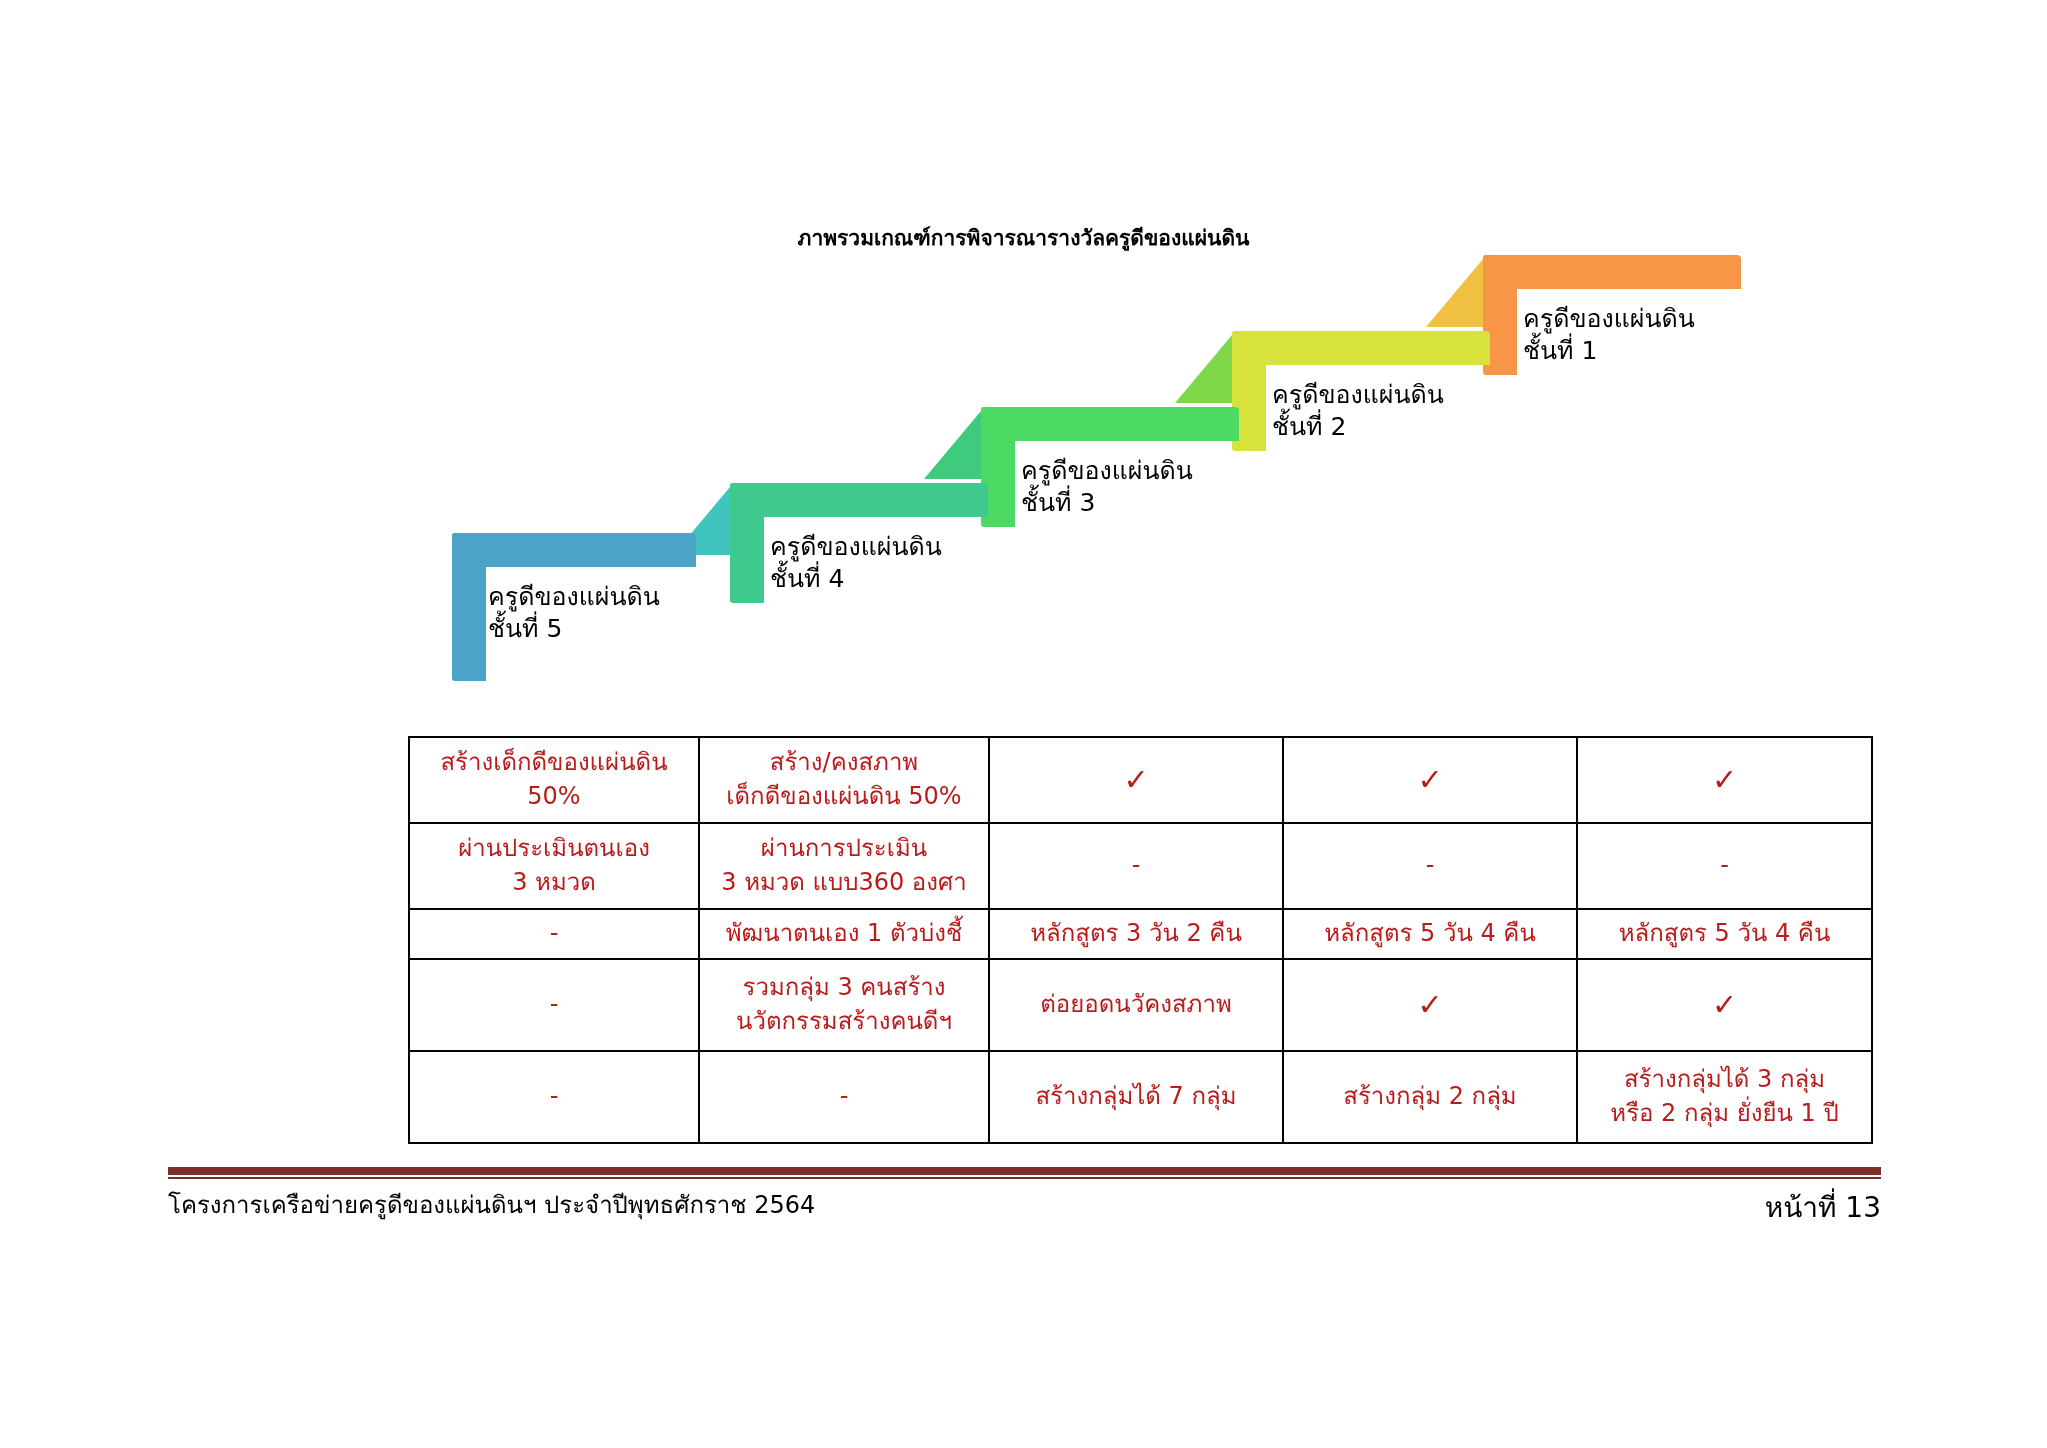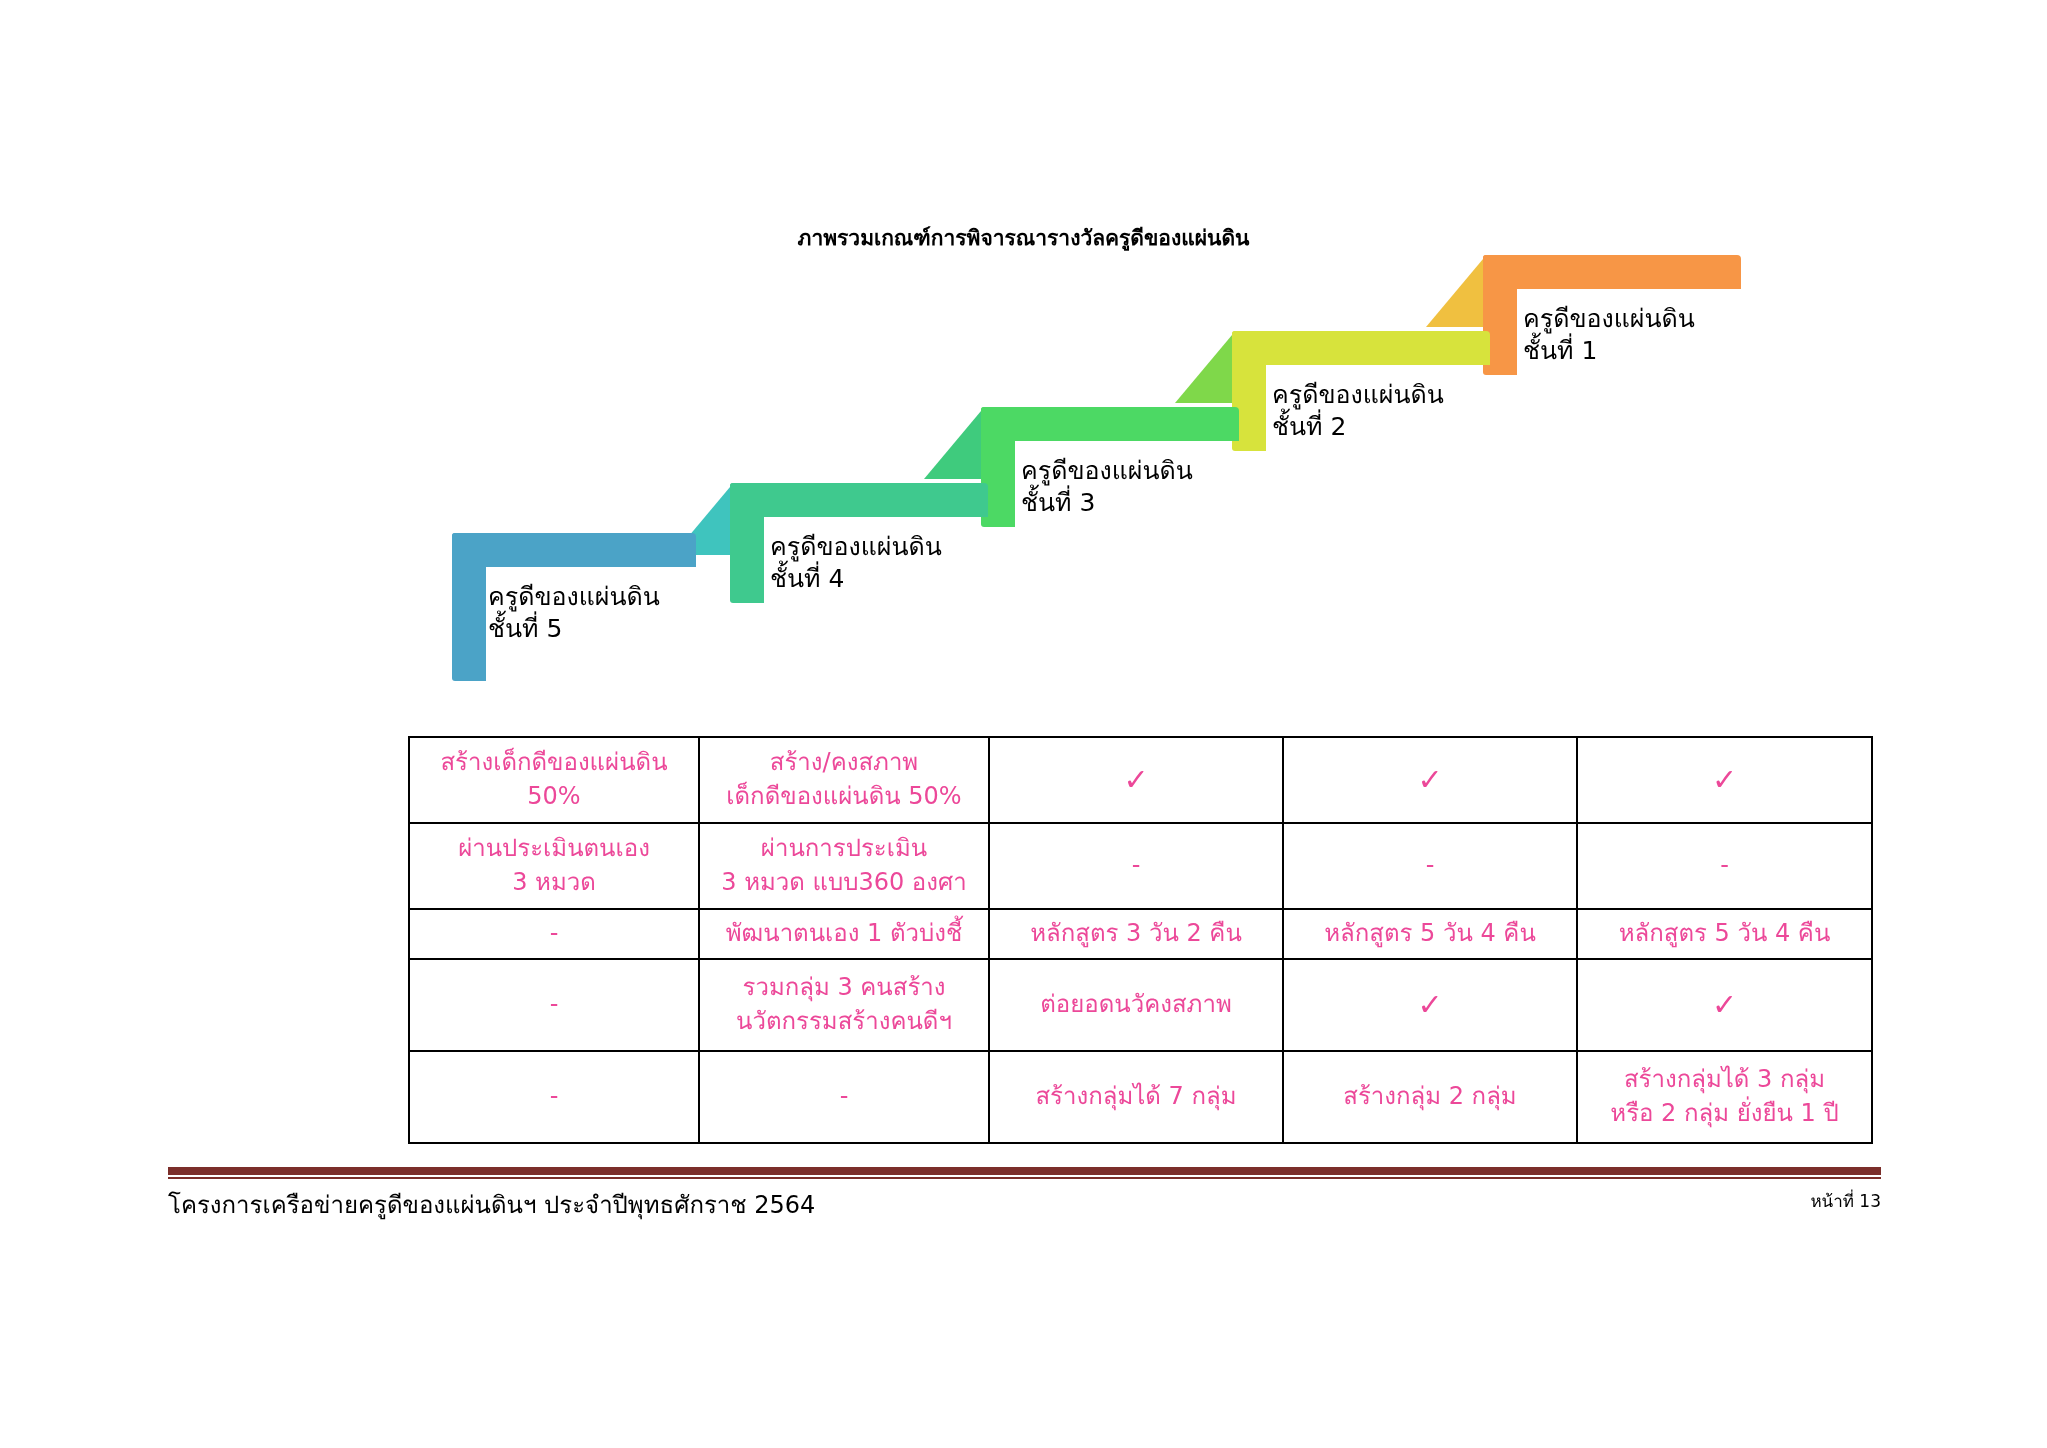--- a/index.html
+++ b/index.html
@@ -77,21 +77,21 @@
     border-collapse: collapse;
     table-layout: fixed;
   }
   #criteria-table td {
     border: 2px solid #000000;
     text-align: center;
     vertical-align: middle;
     font-size: 24px;
     line-height: 1.4;
     padding: 6px 4px;
-    color: #ec4899;
+    color: #b91c1c;
   }
   #criteria-table .cell-line { display: block; }
   #criteria-table .check {
     font-size: 30px;
     line-height: 1;
     font-weight: 600;
   }
   #criteria-table .dash { font-size: 24px; }
   .col1 { width: 280px; }
   .col2 { width: 280px; }
@@ -127,21 +127,21 @@
     left: 168px;
     top: 1190px;
     font-size: 24px;
     line-height: 1.3;
     white-space: nowrap;
   }
   #footer-right {
     position: absolute;
     right: 166px;
     top: 1190px;
-    font-size: 17px;
+    font-size: 28px;
     line-height: 1.3;
     white-space: nowrap;
   }
 </style>
 </head>
 <body>
 
 <div id="doc-title">ภาพรวมเกณฑ์การพิจารณารางวัลครูดีของแผ่นดิน</div>
 
 <div id="staircase">

